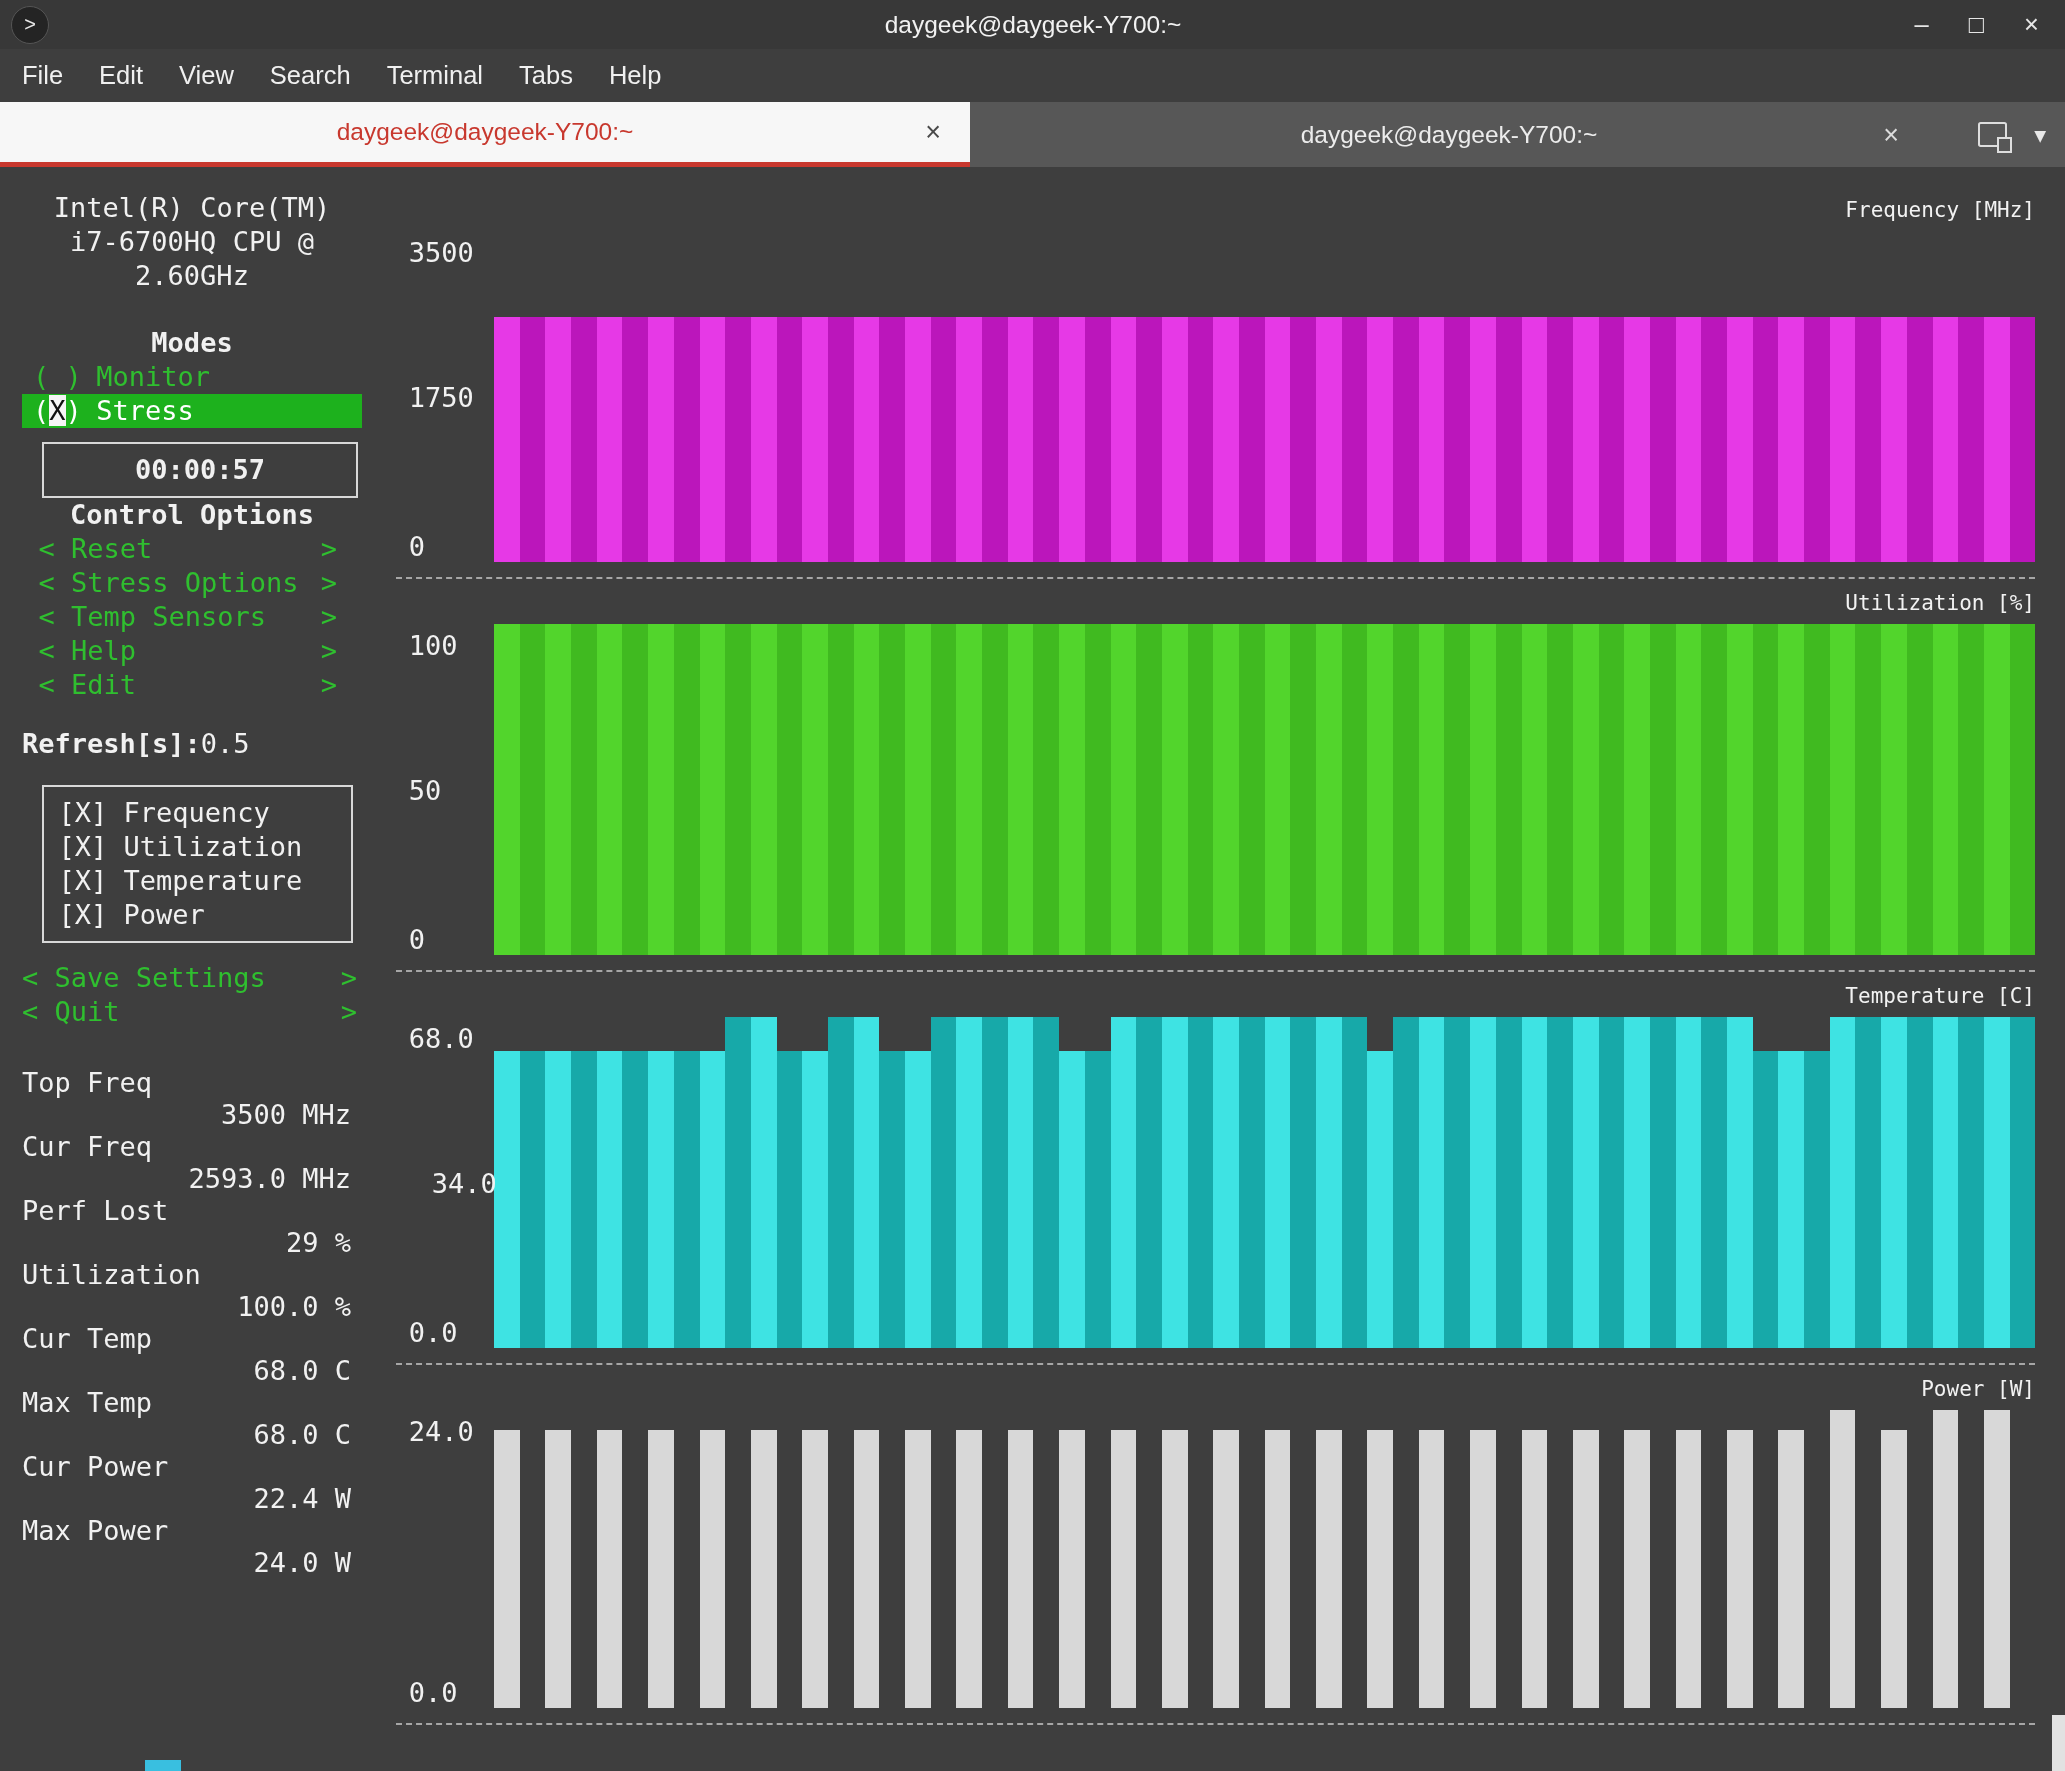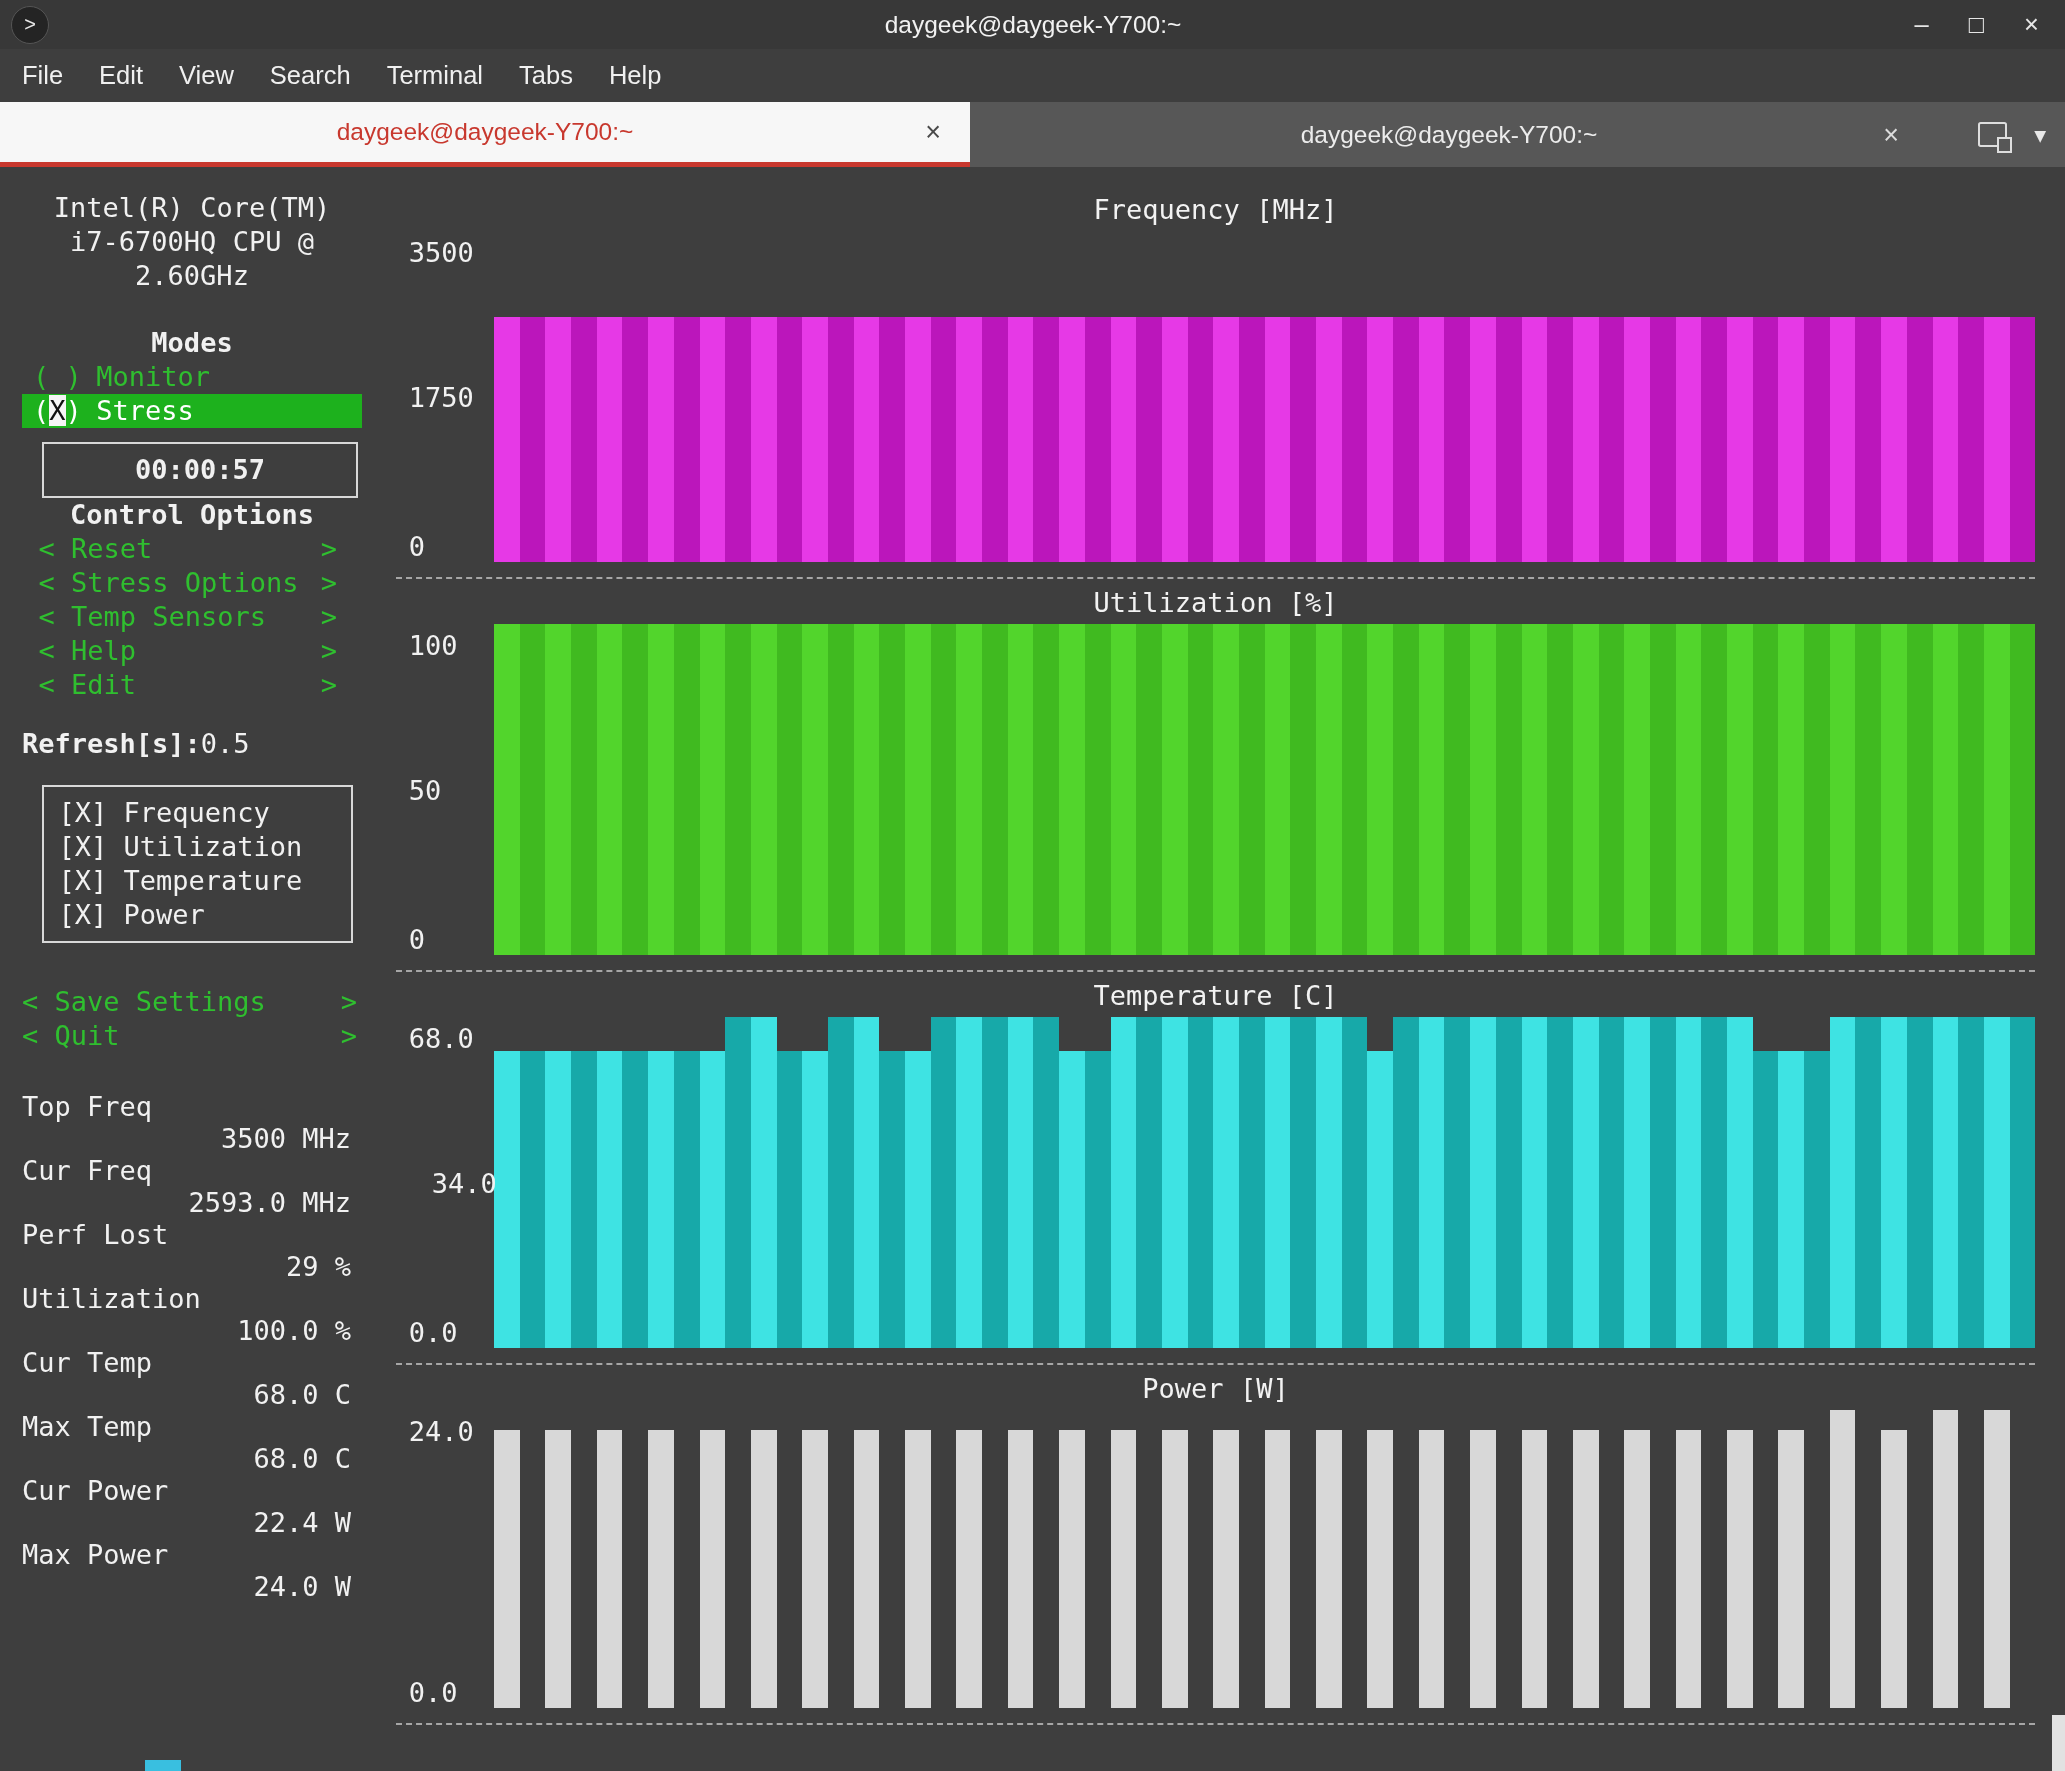--- a/index.html
+++ b/index.html
@@ -48,27 +48,27 @@
   .mt { margin-top:33px; }
   .mode-row { display:flex; width:340px; padding-left:11px; gap:14.5px; }
   .mode-selected { background:#1db11d; color:#ffffff; }
   .cursor-block { background:#f5f5f5; color:#111; }
   .timer-box { width:316px; margin:14.5px 0 0 20px; border:2.7px solid #d8d8d8; text-align:center;
                padding:9px 0; font-weight:bold; }
   .ctl-row { display:flex; justify-content:space-between; width:315px; padding-left:16.4px; }
   .refresh-line { margin-top:25px; }
   .check-box { width:311px; margin:23.6px 0 0 20px; border:2.7px solid #d8d8d8; padding:9px 14.5px; }
   .notice-box { width:311px; margin:49px 0 0 20px; border:2.7px solid #d8d8d8; padding:7.3px 12.7px; }
-  .actions { margin-top:42px; }
+  .actions { margin-top:18px; }
   .act-row { display:flex; justify-content:space-between; width:335px; }
   .stats { margin-top:38px; line-height:32px; }
   .stat-value { text-align:right; width:329px; }
 
   .graphs { flex:1; display:flex; flex-direction:column; padding-right:31px; }
-  .chart-title { text-align:center; font-size:27px; line-height:42px; color:#f2f2f2; }
+  .chart-title { text-align:right; font-size:21px; line-height:42px; color:#f2f2f2; }
   .first-title { margin-top:22px; }
   .chart-body { display:flex; }
   .cb-tall { height:331px; }
   .cb-short { height:298px; }
   .yaxis { flex:0 0 98px; position:relative; font-size:27px; }
   .ytick { position:absolute; left:12.7px; white-space:nowrap; }
   .bars { flex:1; display:flex; align-items:flex-end; }
   .bar { flex:1 1 0; }
   .dashed { border-top:2.7px dashed #a6a6a6; margin:14.5px 0 3.6px; height:0; }
 

